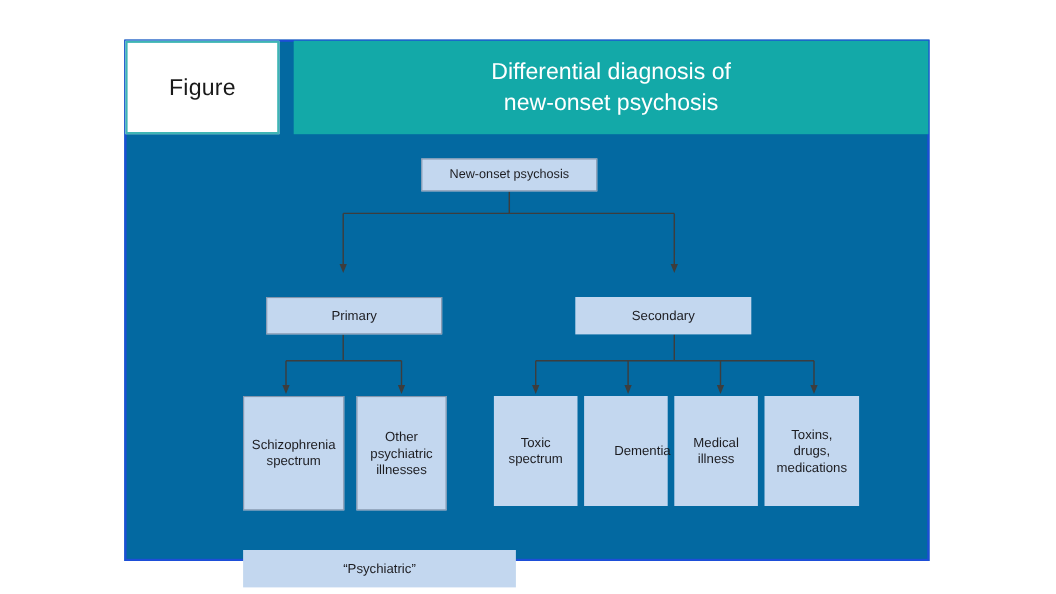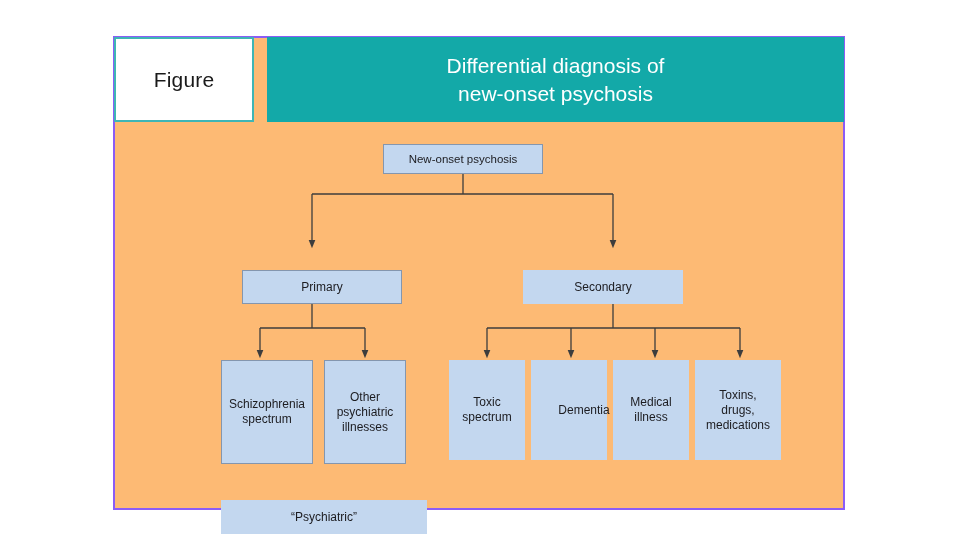--- a/index.html
+++ b/index.html
@@ -13,23 +13,23 @@
   body {
     font-family: "Liberation Sans", sans-serif;
   }
 
   #figure-frame {
     position: absolute;
     left: 113px;
     top: 36px;
     width: 732px;
     height: 474px;
-    border: 2px solid #8b5cf6;
+    border: 2px solid #1d4ed8;
     box-sizing: border-box;
-    background: #fdba74;
+    background: #0369a1;
   }
 
   
   #header-row {
     position: absolute;
     left: 0;
     top: 0;
     width: 100%;
     height: 84px;
   }
@@ -192,18 +192,18 @@
     <div class="node level3" style="left:498px; top:238px; width:76px; height:100px;">
       <span>Medical
 illness</span>
     </div>
     <div class="node level3" style="left:580px; top:238px; width:86px; height:100px;">
       <span>Toxins,
 drugs,
 medications</span>
     </div>
 
-    <div class="node summary" style="left:106px; top:378px; width:206px; height:34px;">
+    <div class="node summary" style="left:106px; top:378px; width:248px; height:34px;">
       <span>“Psychiatric”</span>
     </div>
 
   </div>
 </div>
 
 </body></html>

